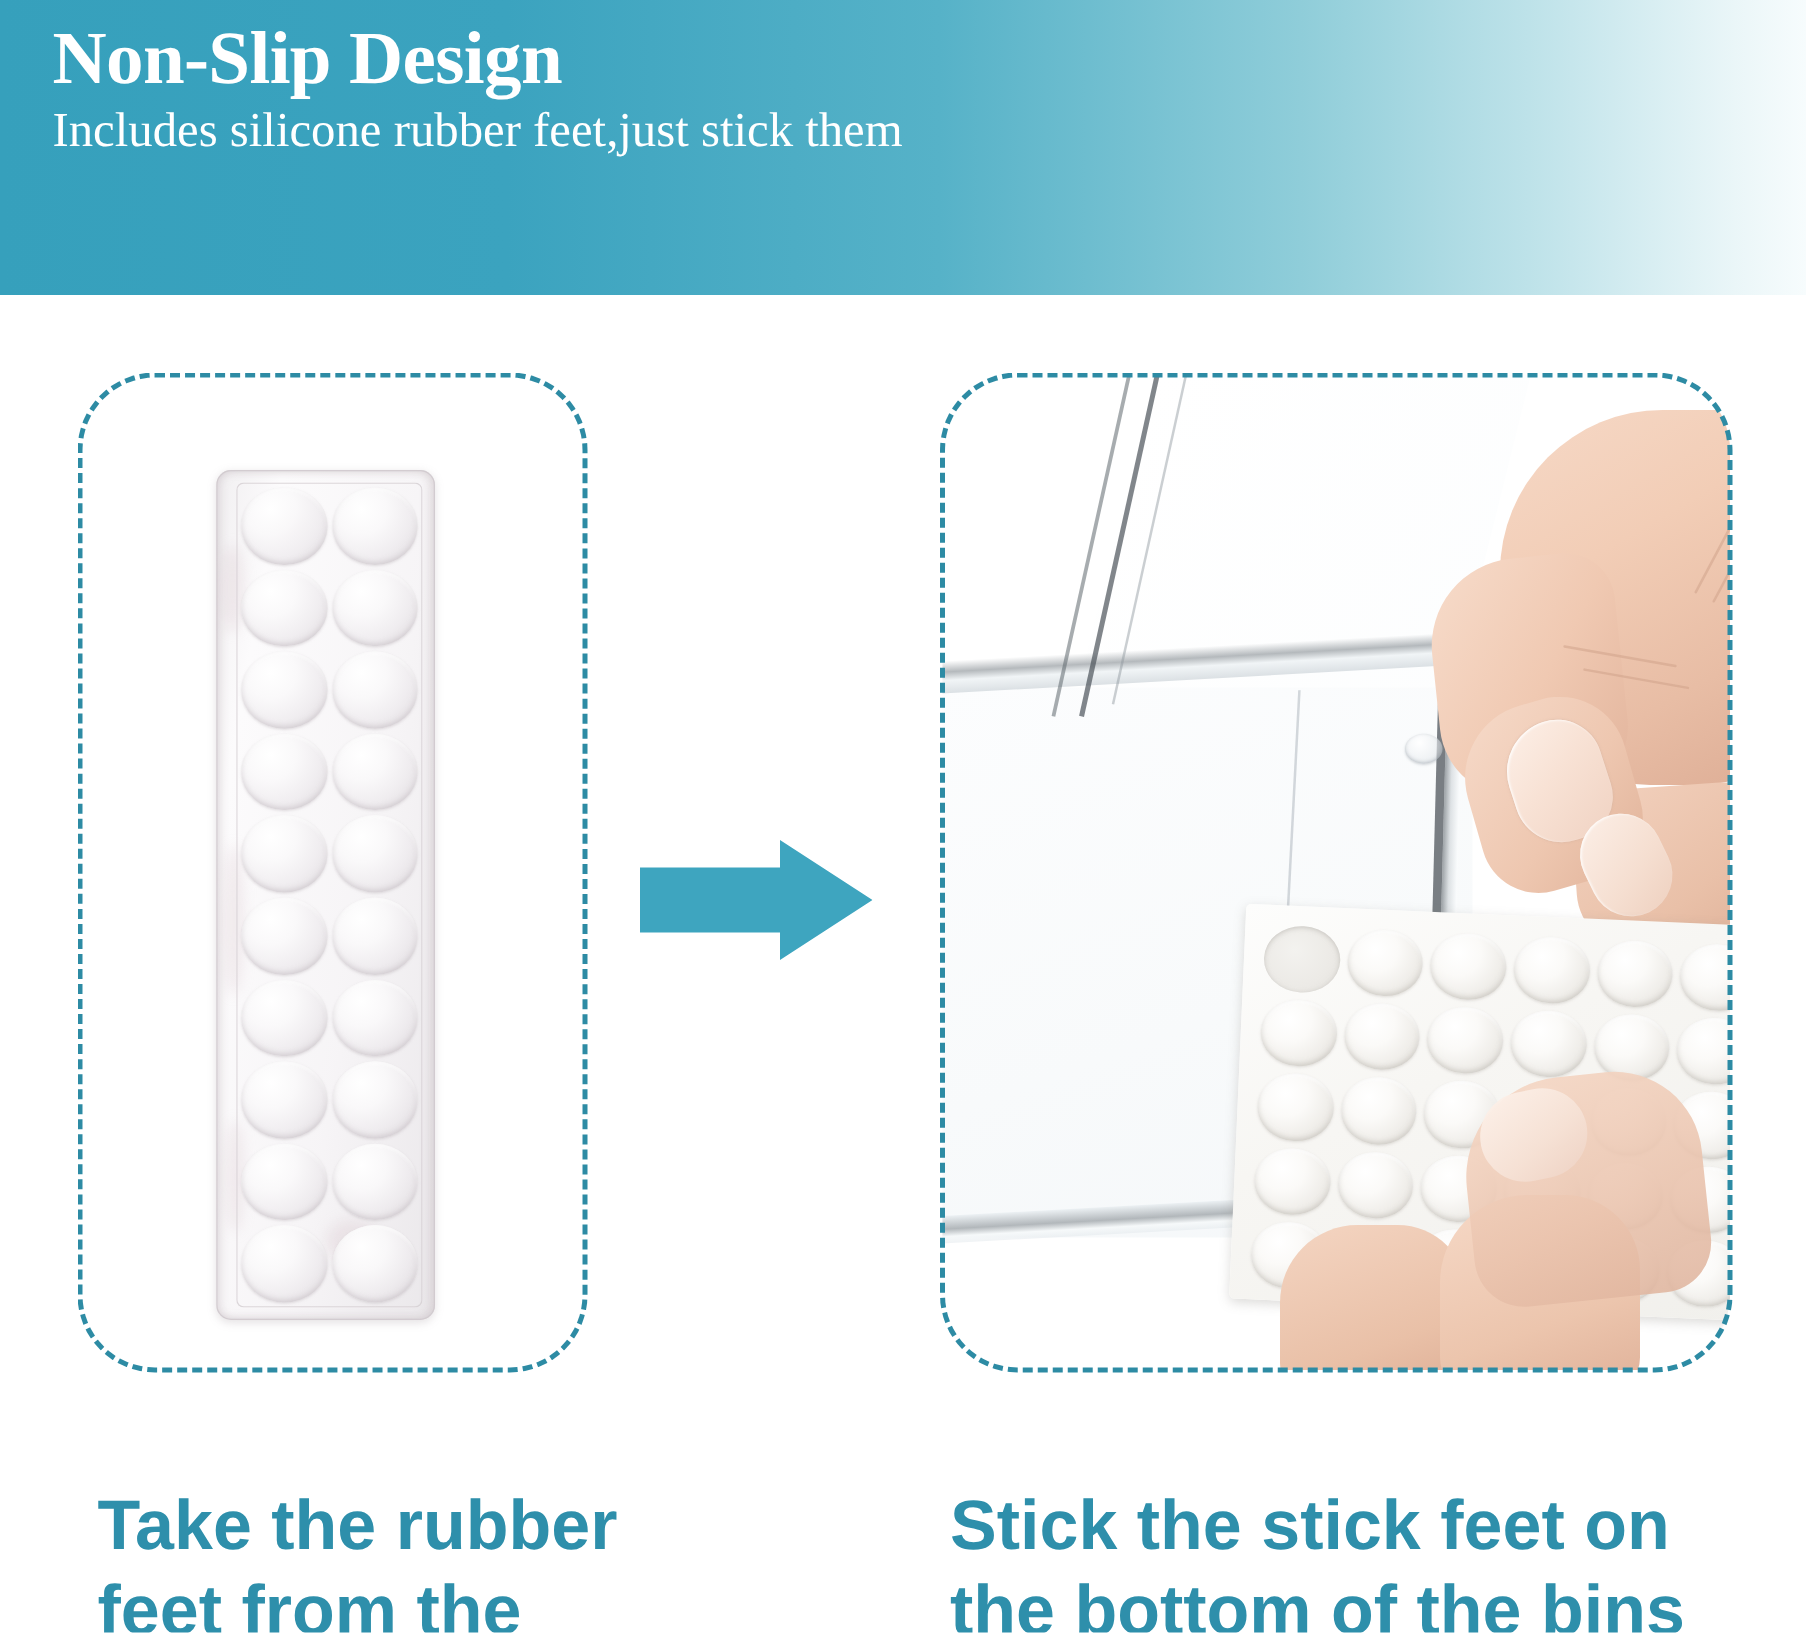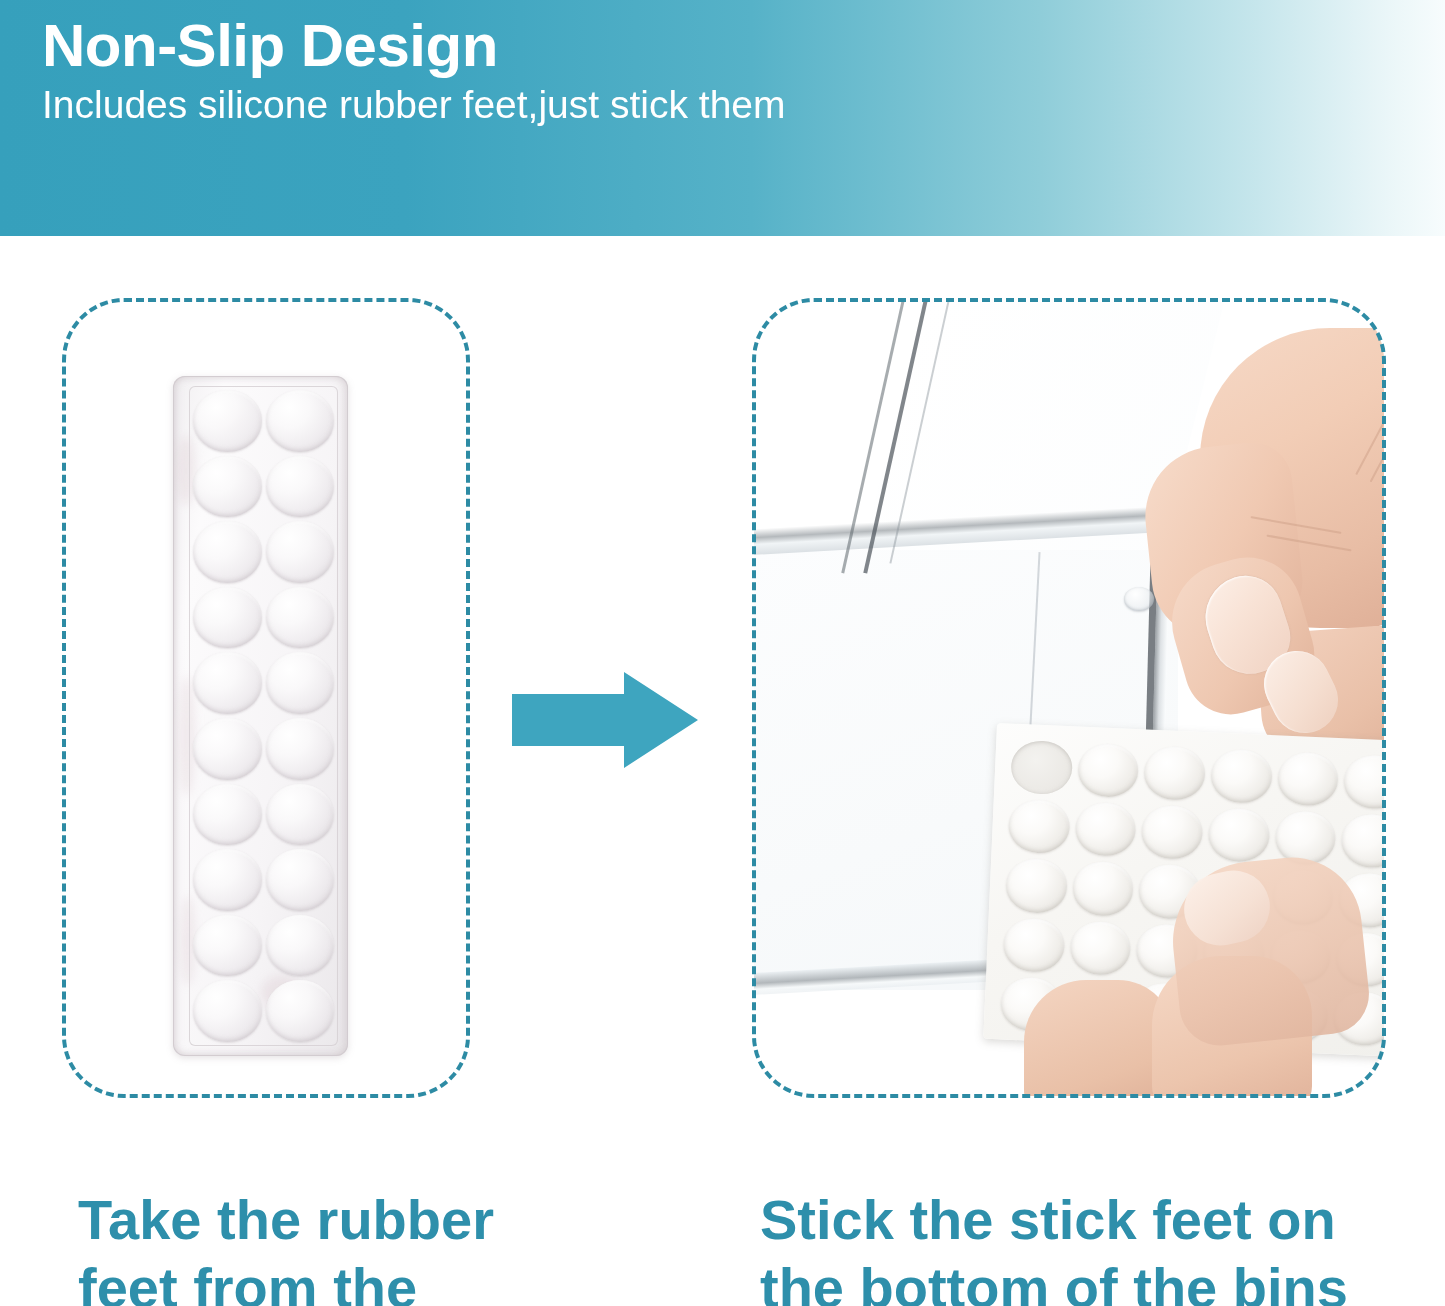--- a/index.html
+++ b/index.html
@@ -21,20 +21,21 @@
     left: 0; top: 0;
     width: 1445px;
     height: 236px;
     background: linear-gradient(to right, #36a0bc 0%, #3ba3bf 28%, #56b2c8 52%, #8fcdd9 72%, #c6e6ec 87%, #eaf6f8 96%, #f7fcfd 100%);
   }
   #header-inner {
     position: absolute;
     left: 42px;
     top: 14px;
     right: 0;
+    font-family: Liberation Serif, serif;
   }
   #header-title {
     font-size: 60px;
     font-weight: bold;
     color: #ffffff;
     letter-spacing: -0.5px;
     line-height: 1.08;
     margin: 0;
     white-space: nowrap;
   }

